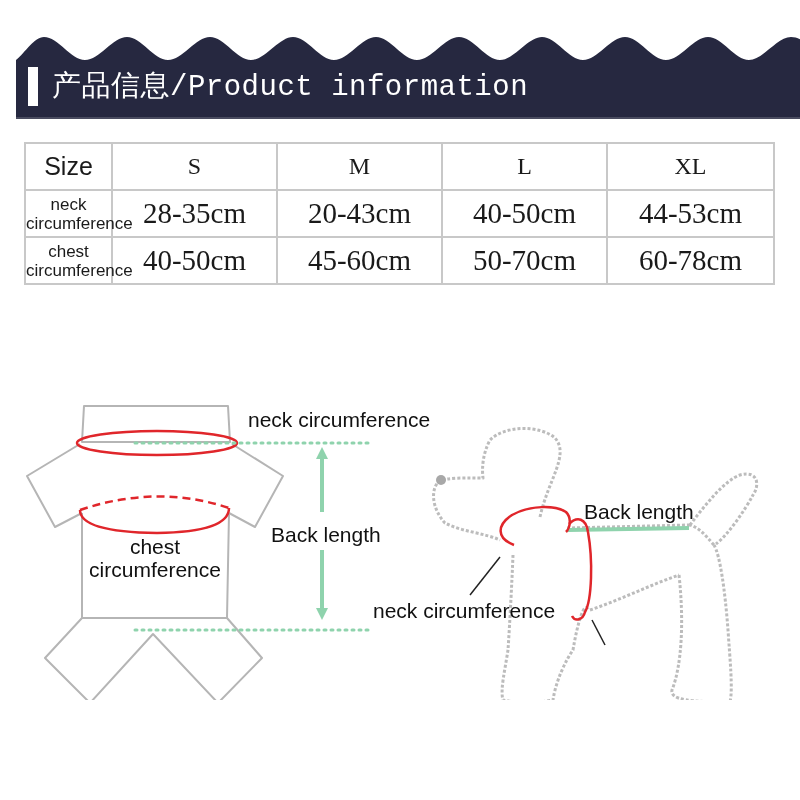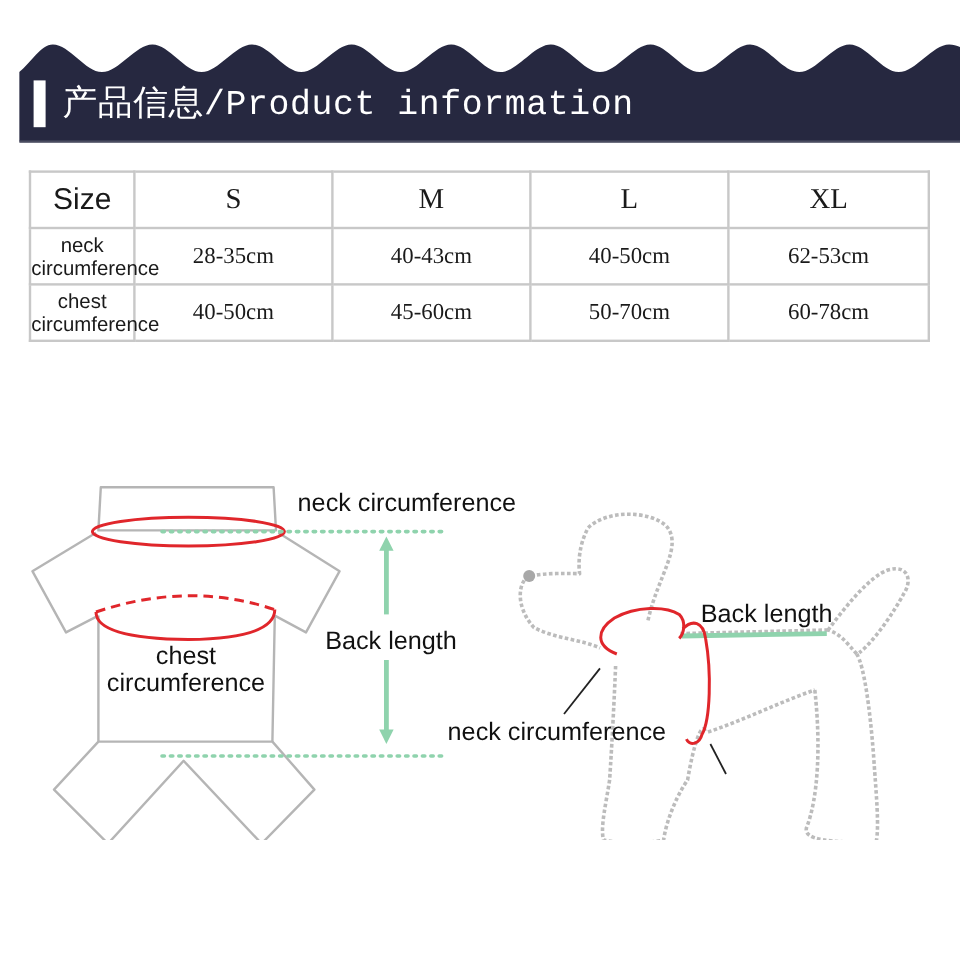--- a/index.html
+++ b/index.html
@@ -7,21 +7,21 @@
   .banner { position: absolute; left: 16px; top: 0; width: 800px; height: 120px; }
   .banner svg { position: absolute; left: 0; top: 0; }
   .banner-bar { position: absolute; left: 12px; top: 67px; width: 10px; height: 39px; background: #ffffff; }
   .banner-title { position: absolute; left: 36px; top: 68px; color: #ffffff; font-family: "Liberation Mono", "DejaVu Sans Mono", monospace; font-size: 29px; line-height: 40px; letter-spacing: 0.5px; white-space: nowrap; }
 
   table.size { position: absolute; left: 24px; top: 142px; width: 749px; height: 143px; border-collapse: collapse; table-layout: fixed; }
   table.size td { border: 2px solid #c8c8c8; text-align: center; vertical-align: middle; padding: 0; color: #1a1a1a; }
   table.size tr { height: 47px; }
   .label-cell { font-family: "Liberation Sans", sans-serif; font-size: 17px; line-height: 19px; color: #333; }
   .label-cell.size { font-size: 25px; }
-  .val-cell { font-family: "Liberation Serif", serif; font-size: 19px; }
+  .val-cell { font-family: "Liberation Serif", serif; font-size: 29px; }
   .hdr-cell { font-family: "Liberation Serif", serif; font-size: 24px; }
 
   .diagram { position: absolute; left: 0; top: 390px; width: 728px; height: 310px; }
   .lbl { position: absolute; color: #111; font-family: "Liberation Sans", sans-serif; font-size: 21px; line-height: 23px; white-space: nowrap; }
 </style>
 </head>
 <body>
 
 <div class="banner">
   <svg width="800" height="120" viewBox="0 0 800 120">
@@ -57,23 +57,23 @@
     <td class="hdr-cell">M</td>
     <td class="hdr-cell">L</td>
     <td class="hdr-cell">XL</td>
   </tr>
   <tr>
     <td class="label-cell">
       <div>neck</div>
       <div>circumference</div>
     </td>
     <td class="val-cell">28-35cm</td>
-    <td class="val-cell">40-43cm</td>
+    <td class="val-cell">20-43cm</td>
     <td class="val-cell">40-50cm</td>
-    <td class="val-cell">62-53cm</td>
+    <td class="val-cell">44-53cm</td>
   </tr>
   <tr>
     <td class="label-cell">
       <div>chest</div>
       <div>circumference</div>
     </td>
     <td class="val-cell">40-50cm</td>
     <td class="val-cell">45-60cm</td>
     <td class="val-cell">50-70cm</td>
     <td class="val-cell">60-78cm</td>

